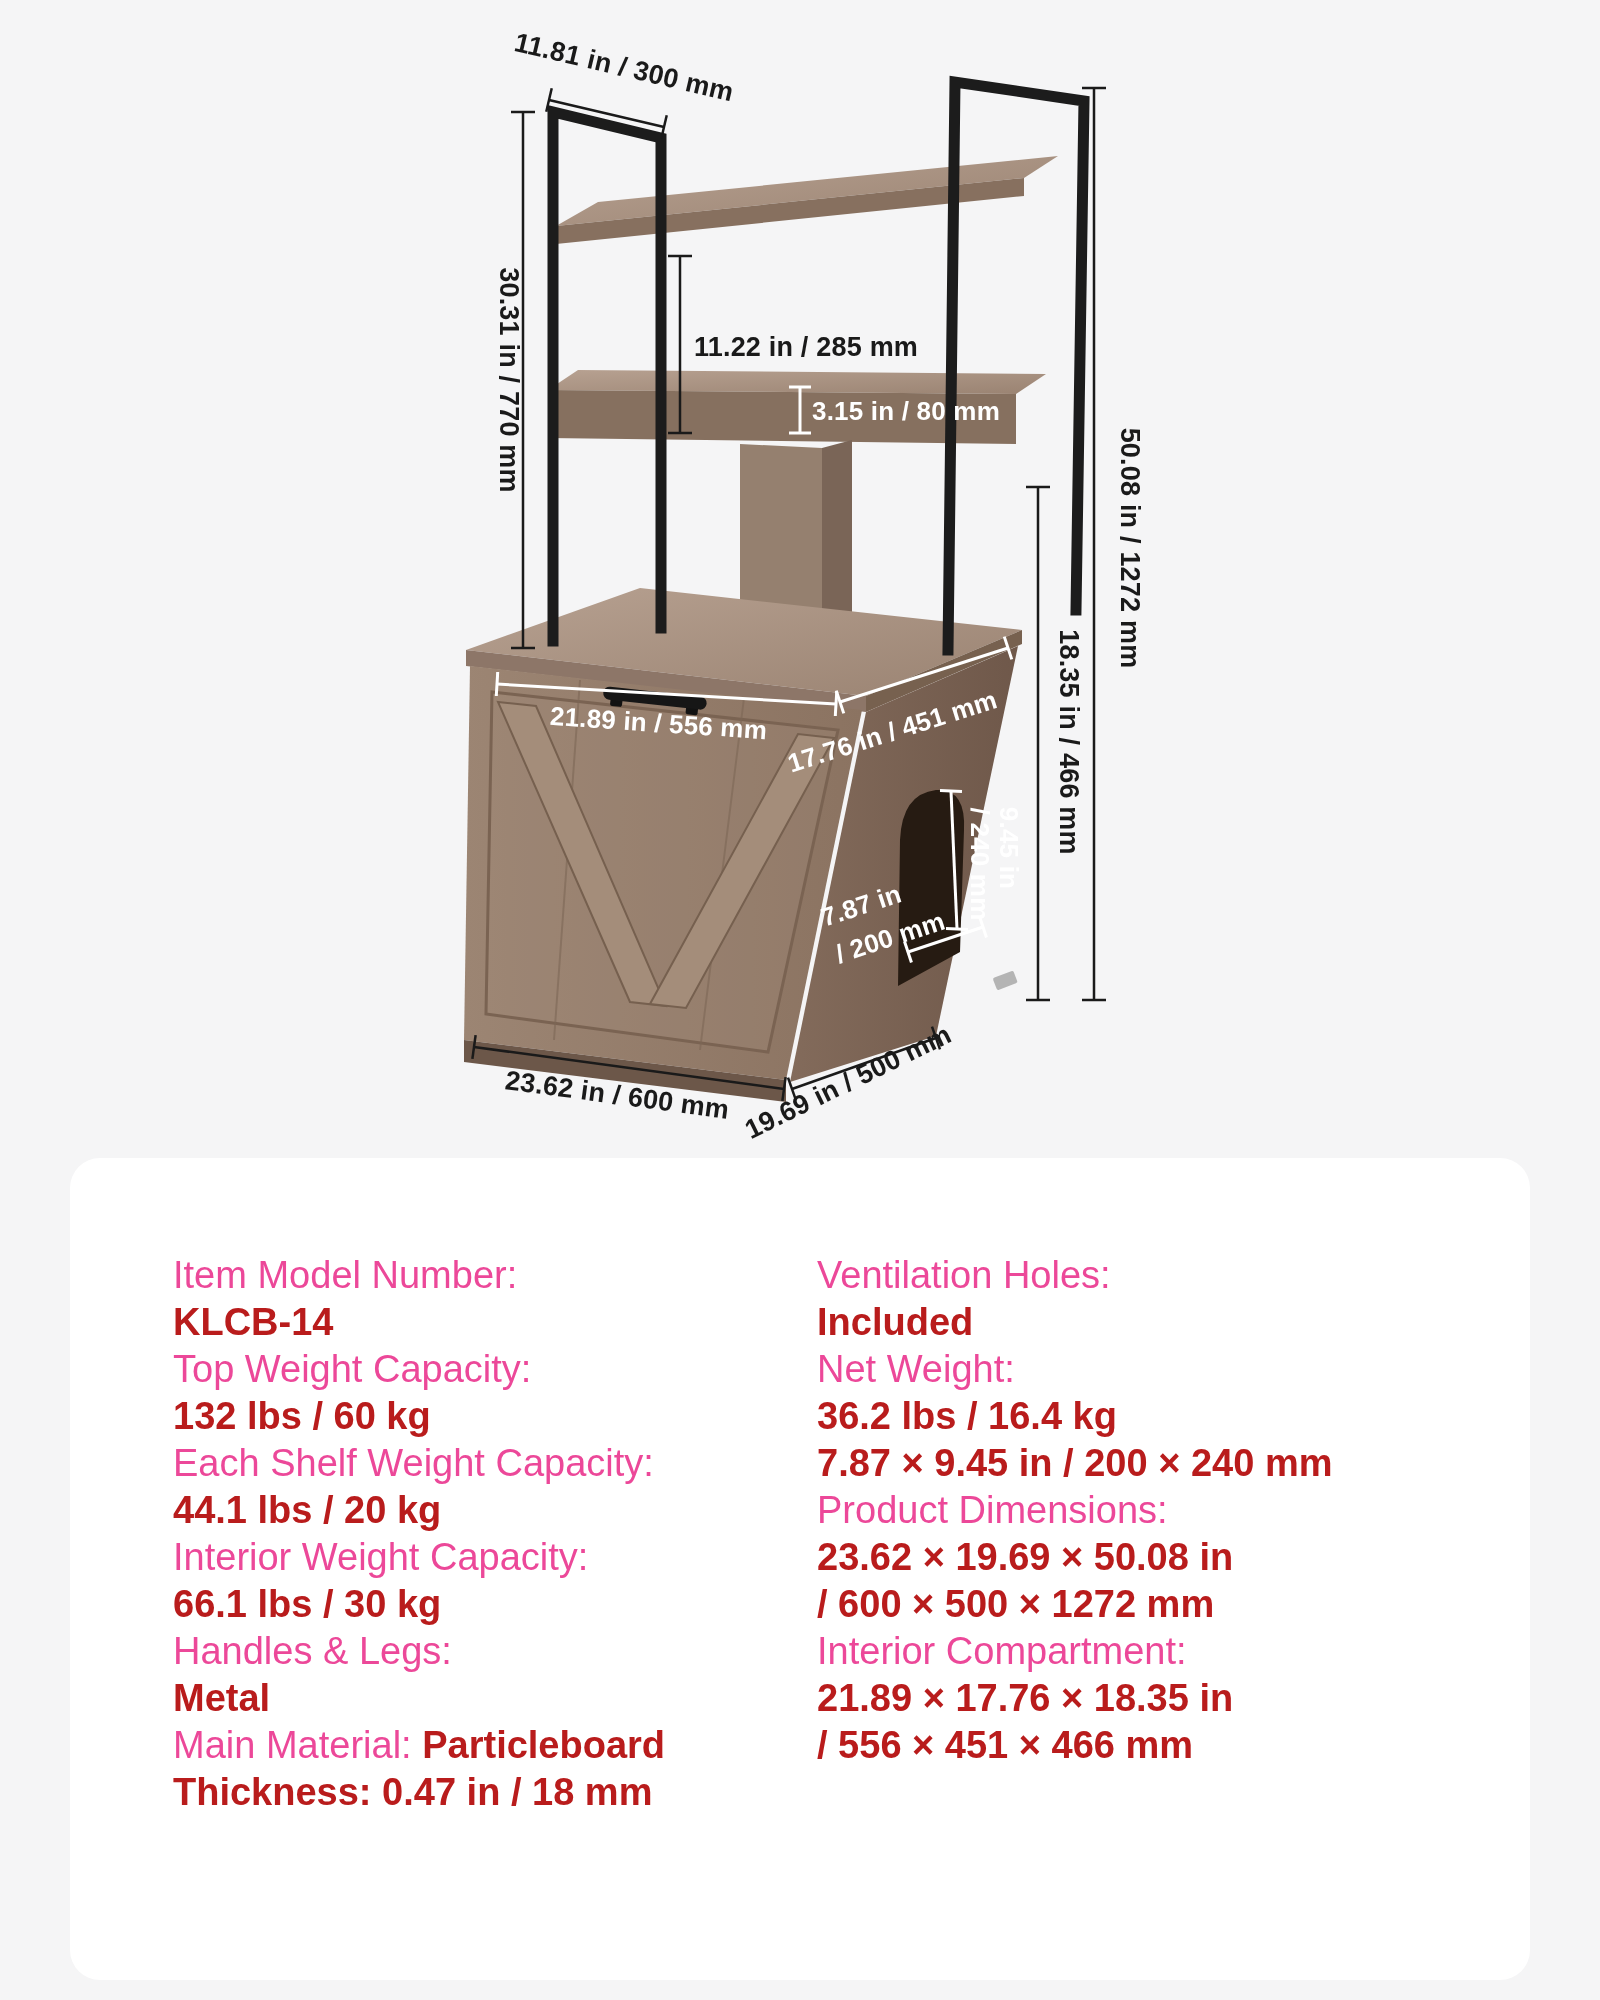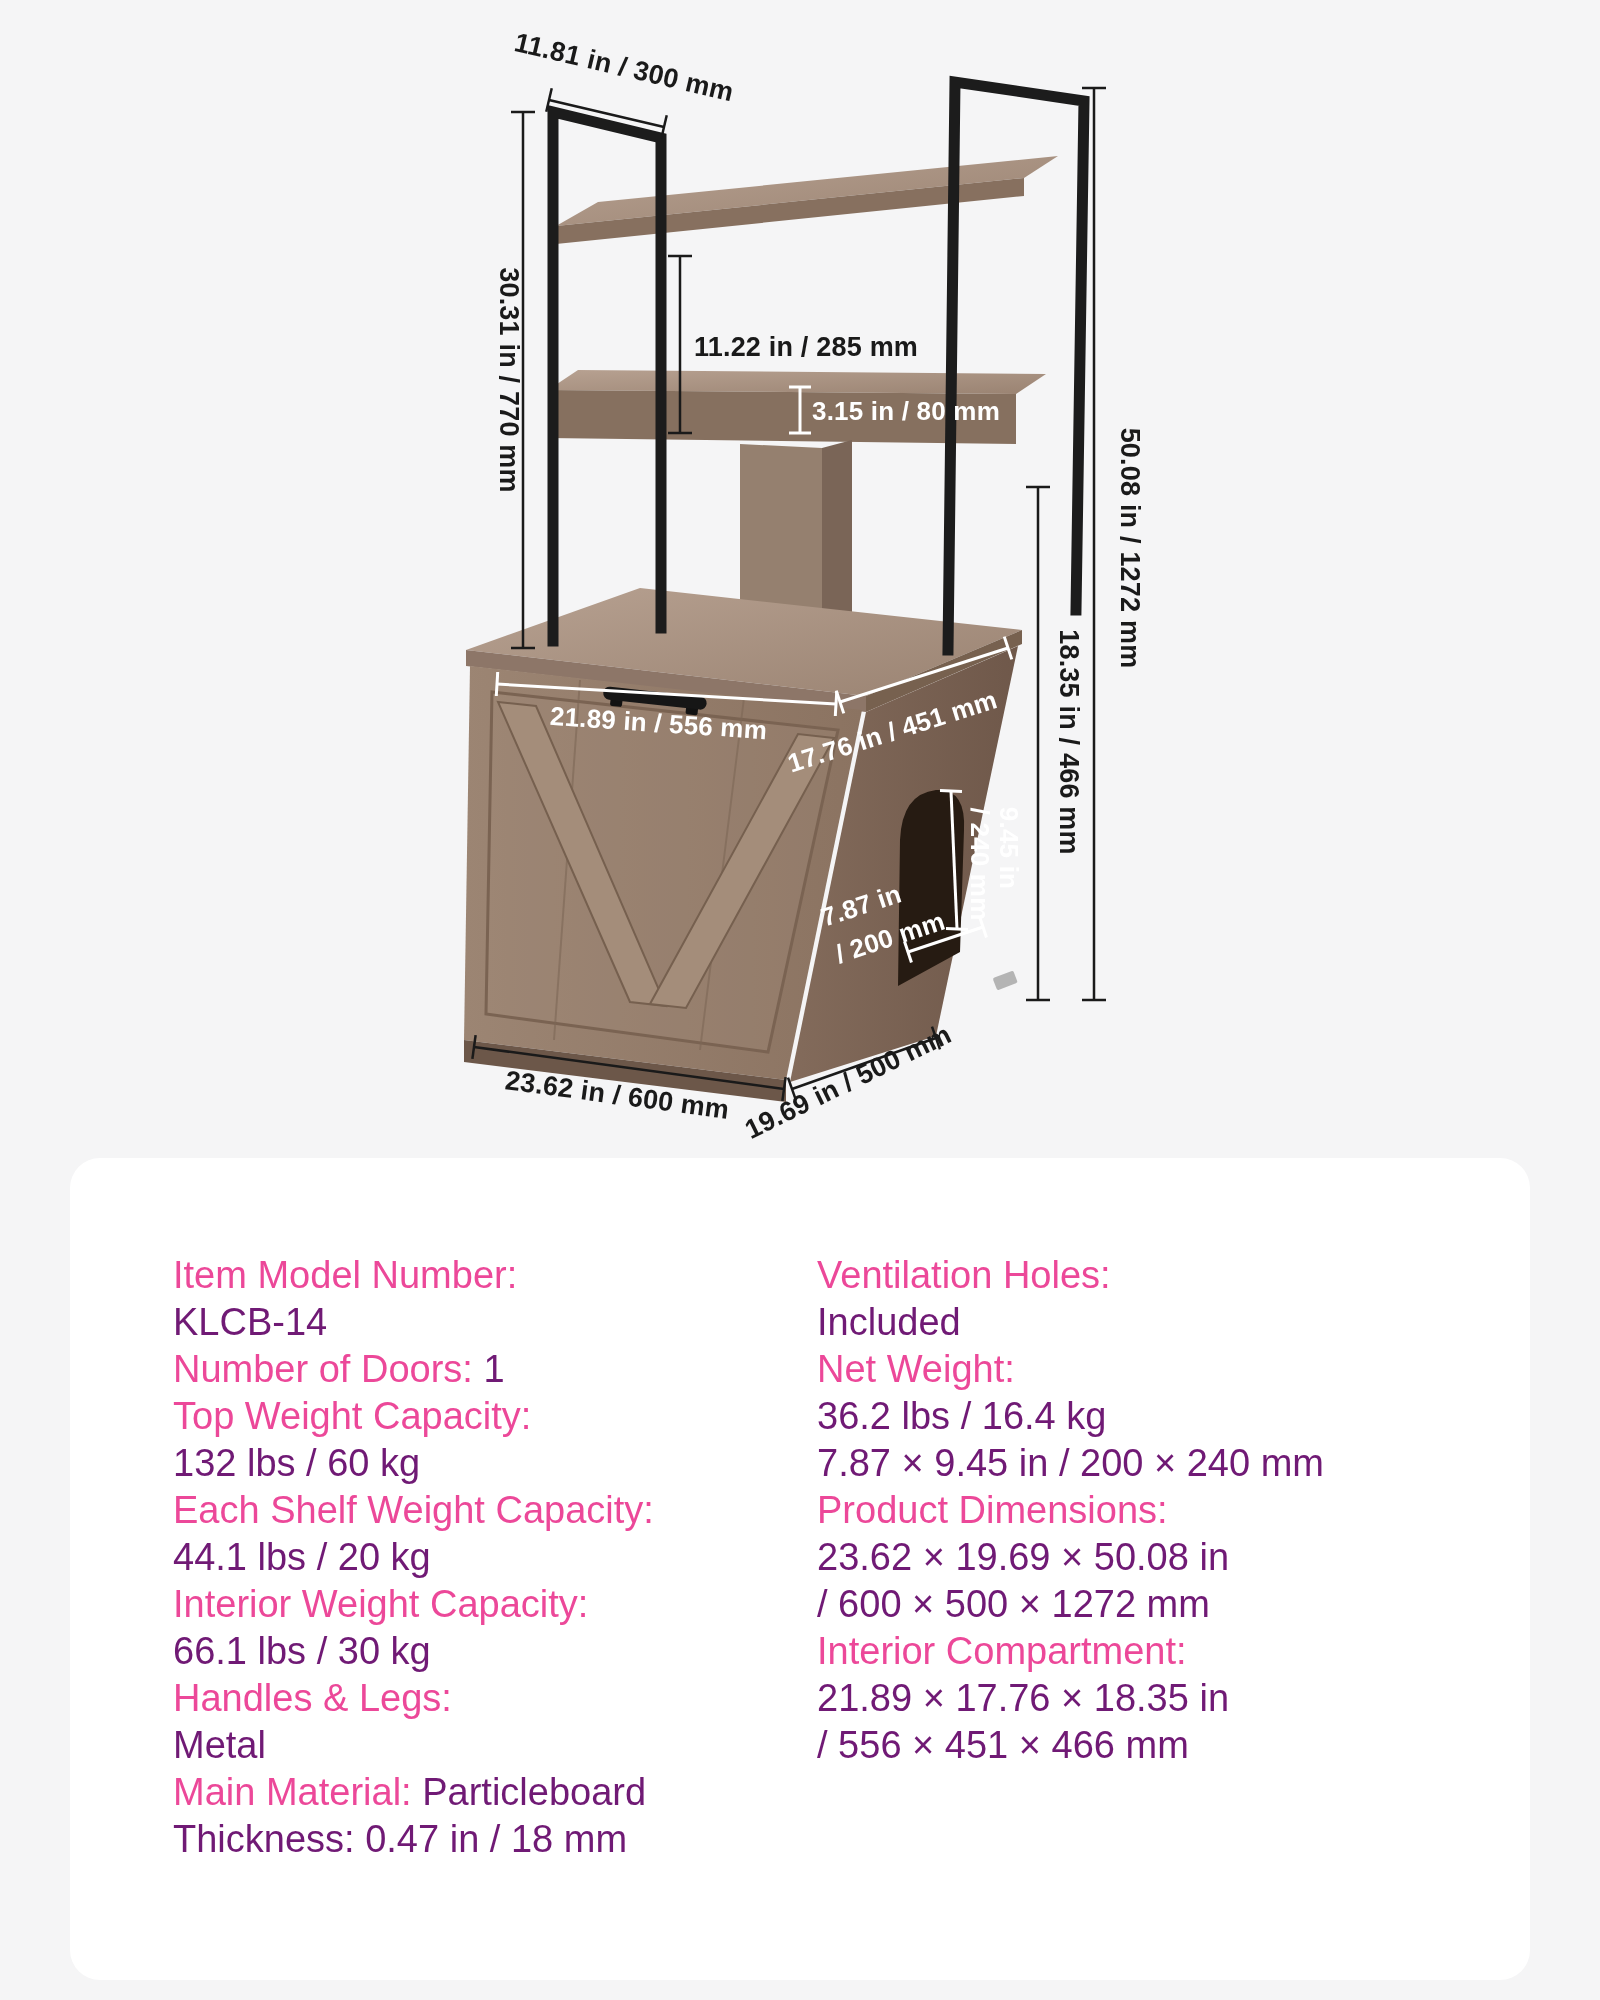--- a/index.html
+++ b/index.html
@@ -13,21 +13,21 @@
   .ln-w{stroke:#FFFFFF;stroke-width:3;fill:none;}
   .frame{stroke:#1C1C1C;stroke-width:11;fill:none;stroke-linecap:square;}
 
   .card{position:absolute;left:70px;top:1158px;width:1460px;height:822px;
         background:#FFFFFF;border-radius:30px;}
   .col{position:absolute;top:94px;}
   .col-left{left:103px;width:640px;}
   .col-right{left:747px;width:700px;}
   .row{height:47px;line-height:47px;font-size:38px;white-space:nowrap;}
   .lbl{color:#ec4899;}
-  .val{color:#701a75;font-weight:400;}
+  .val{color:#b91c1c;font-weight:700;}
 </style>
 </head>
 <body>
 
 <div class="page">
 
   <svg class="diagram-svg" width="1600" height="1160" viewBox="0 0 1600 1160">
     <defs>
       <linearGradient id="woodTop" x1="0" y1="0" x2="1" y2="1">
         <stop offset="0" stop-color="#B7A191"></stop>
@@ -172,21 +172,20 @@
       <line class="ln-b" x1="0" y1="-12" x2="0" y2="12" transform="translate(792,1089) rotate(-19.5)"></line>
       <line class="ln-b" x1="0" y1="-12" x2="0" y2="12" transform="translate(936,1038) rotate(-19.5)"></line>
       <text class="dim-black" text-anchor="middle" transform="translate(852,1090) rotate(-26)">19.69 in / 500 mm</text>
     </g>
   </svg>
 
   <div class="card">
     <div class="col col-left">
       <div class="row"><span class="lbl">Item Model Number:</span></div>
       <div class="row"><span class="val">KLCB-14</span></div>
-      <div class="row"><span class="lbl">Number of Doors: </span><span class="val">1</span></div>
       <div class="row"><span class="lbl">Top Weight Capacity:</span></div>
       <div class="row"><span class="val">132 lbs / 60 kg</span></div>
       <div class="row"><span class="lbl">Each Shelf Weight Capacity:</span></div>
       <div class="row"><span class="val">44.1 lbs / 20 kg</span></div>
       <div class="row"><span class="lbl">Interior Weight Capacity:</span></div>
       <div class="row"><span class="val">66.1 lbs / 30 kg</span></div>
       <div class="row"><span class="lbl">Handles &amp; Legs:</span></div>
       <div class="row"><span class="val">Metal</span></div>
       <div class="row"><span class="lbl">Main Material: </span><span class="val">Particleboard</span></div>
       <div class="row"><span class="val">Thickness: 0.47 in / 18 mm</span></div>

